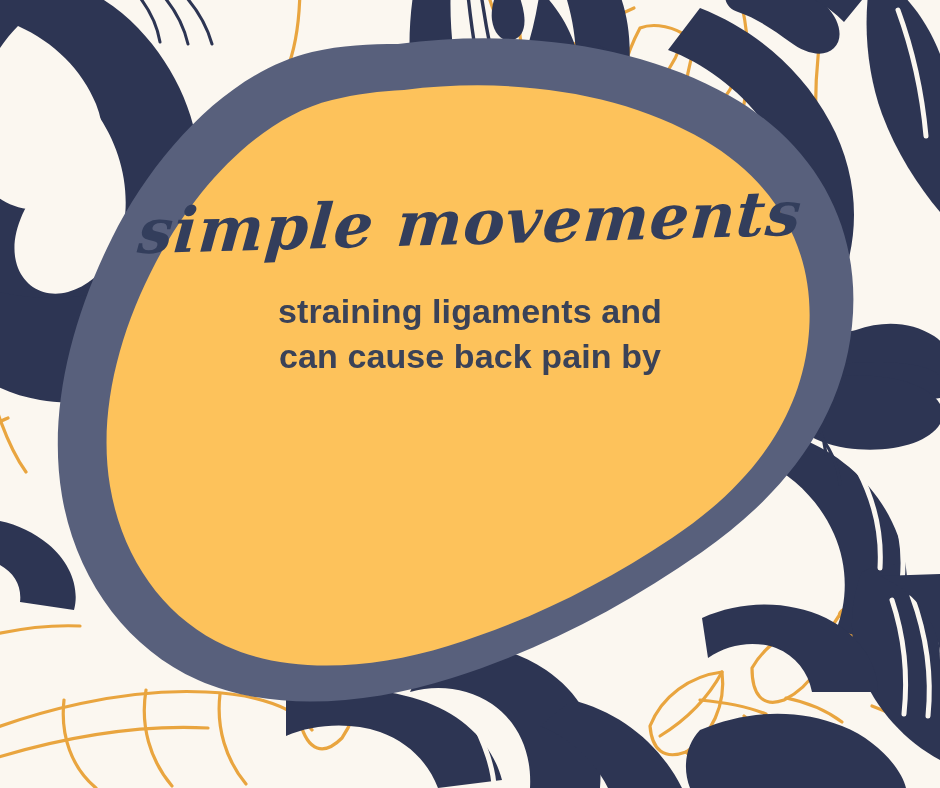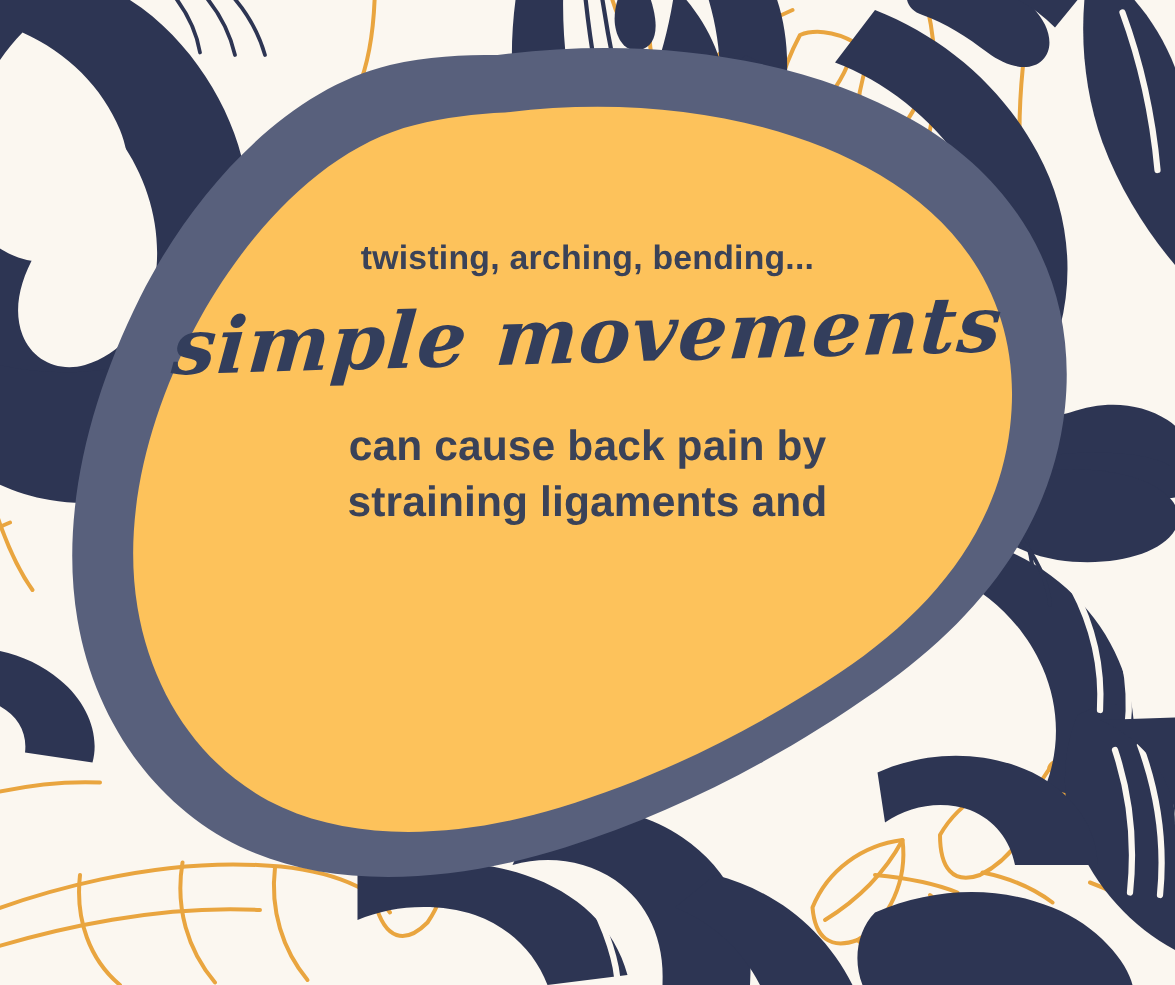--- a/index.html
+++ b/index.html
@@ -222,21 +222,20 @@
          C798 426 744 490 672 538
          C600 586 526 622 448 646
          C370 670 288 674 226 646
          C164 618 122 558 110 486
          C98 414 118 334 156 262
          C194 190 258 118 332 100
          C356 94 380 91 404 90 Z"></path>
   </svg>
 
   <div id="text-stack">
-    <p class="kicker">twisting, arching, bending...</p>
     <p class="script">simple movements</p>
     <p class="body-copy">
+      <span>straining ligaments and</span>
       <span>can cause back pain by</span>
-      <span>straining ligaments and</span>
     </p>
   </div>
 
 </div>
 
 </body></html>

